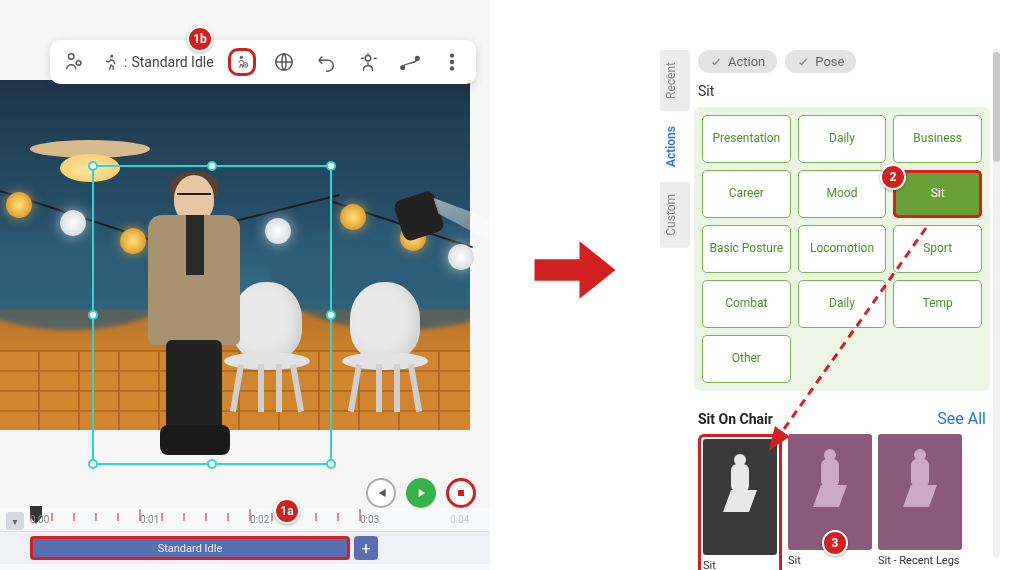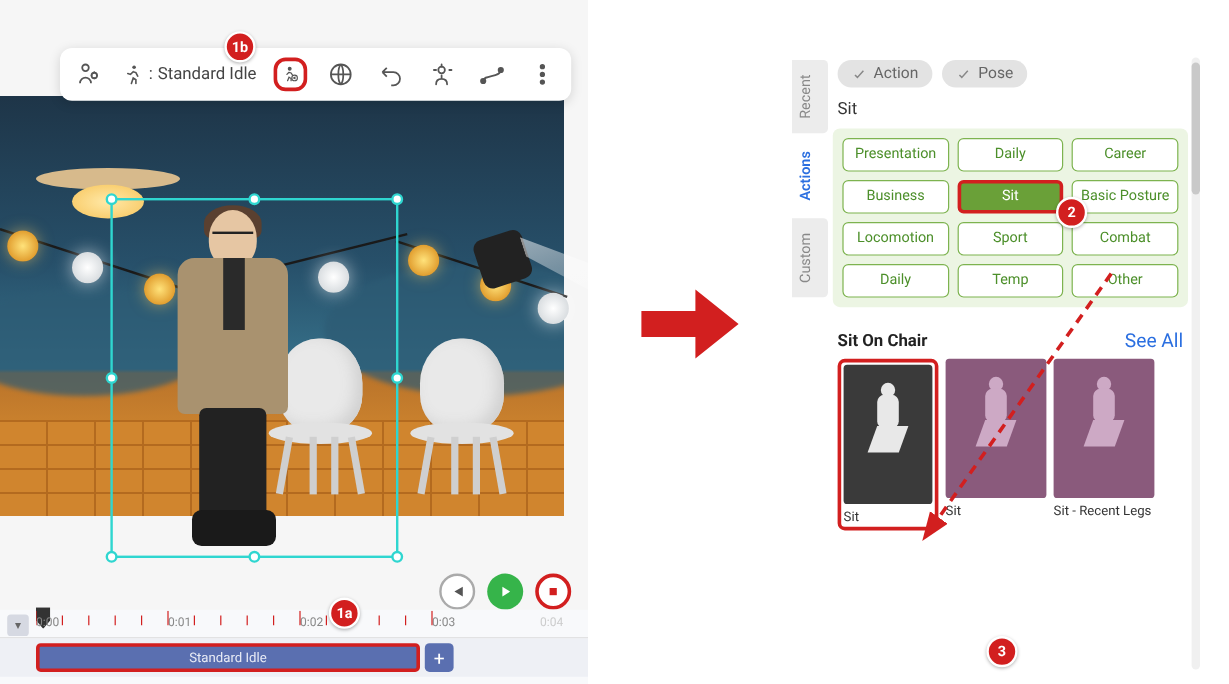--- a/index.html
+++ b/index.html
@@ -88,21 +88,21 @@
   .right{position:absolute;left:660px;top:44px;width:330px;height:520px;background:#fff;}
   .pill-row{display:flex;gap:8px;padding:6px 0 6px 38px}
   .pill{background:#e3e3e3;color:#666;border-radius:14px;padding:4px 12px;font-size:13px;display:inline-flex;align-items:center;gap:6px;cursor:pointer}
   .search-text{padding:4px 0 8px 38px;font-size:14px;color:#333}
 
   .side-tabs{position:absolute;left:0;top:6px;width:30px;display:flex;flex-direction:column;}
   .side-tab{writing-mode:vertical-rl;transform:rotate(180deg);font-size:12px;padding:12px 4px;color:#888;background:#ececec;border-radius:4px 0 0 4px;margin-bottom:3px;cursor:pointer;text-align:center}
   .side-tab.active{background:#fff;color:#2b6fe0;font-weight:600}
 
   .cat-box{margin-left:34px;background:#ecf5e3;border-radius:6px;padding:8px;display:grid;grid-template-columns:repeat(3,1fr);gap:7px;}
-  .cat{background:#fff;border:1px solid #7db34f;color:#4c8f2a;border-radius:5px;height:28px;display:flex;align-items:center;justify-content:center;font-size:12px;cursor:pointer;padding:0 4px;text-align:left;line-height:1.1;position:relative}
+  .cat{background:#fff;border:1px solid #7db34f;color:#4c8f2a;border-radius:5px;height:48px;display:flex;align-items:center;justify-content:center;font-size:12px;cursor:pointer;padding:0 4px;text-align:left;line-height:1.1;position:relative}
   .cat.active{background:#6aa038;color:#fff;border:3px solid #d21f1f}
 
   .section-head{display:flex;align-items:center;justify-content:space-between;margin:18px 4px 6px 38px}
   .section-head .ttl{font-size:14px;font-weight:700;color:#222}
   .section-head .seeall{font-size:16px;color:#2b6fe0;cursor:pointer}
 
   .thumb-row{margin-left:38px;display:flex;gap:6px}
   .thumb{width:84px;}
   .thumb .img{height:116px;border-radius:3px;position:relative;display:flex;align-items:center;justify-content:center}
   .thumb .img.dark{background:#3a3a3a}
@@ -334,22 +334,23 @@
           <path d="M5 13l4 4 10-11" stroke="#888" stroke-width="2.5" fill="none"></path>
         </svg>
         <span>Pose</span>
       </span>
   </div>
   <div class="search-text">Sit</div>
 
   <div class="cat-box">
     <div class="cat">Presentation</div>
     <div class="cat">Daily</div>
+    <div class="cat">Business</div>
     <div class="cat">Career</div>
-    <div class="cat">Business</div>
+    <div class="cat">Mood</div>
     <div class="cat active">Sit</div>
     <div class="cat">Basic Posture</div>
     <div class="cat">Locomotion</div>
     <div class="cat">Sport</div>
     <div class="cat">Combat</div>
     <div class="cat">Daily</div>
     <div class="cat">Temp</div>
     <div class="cat">Other</div>
   </div>
 

